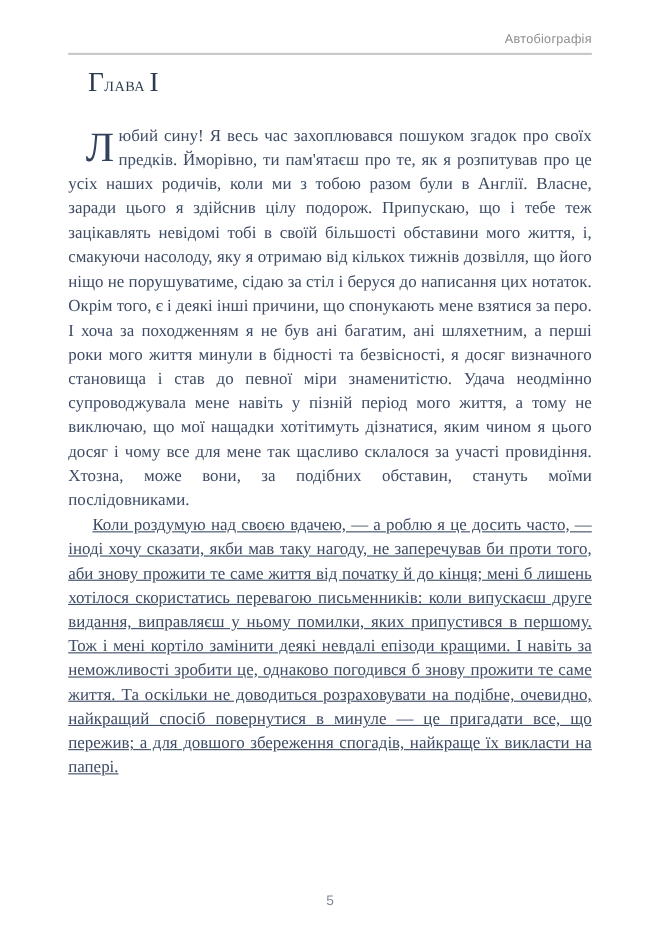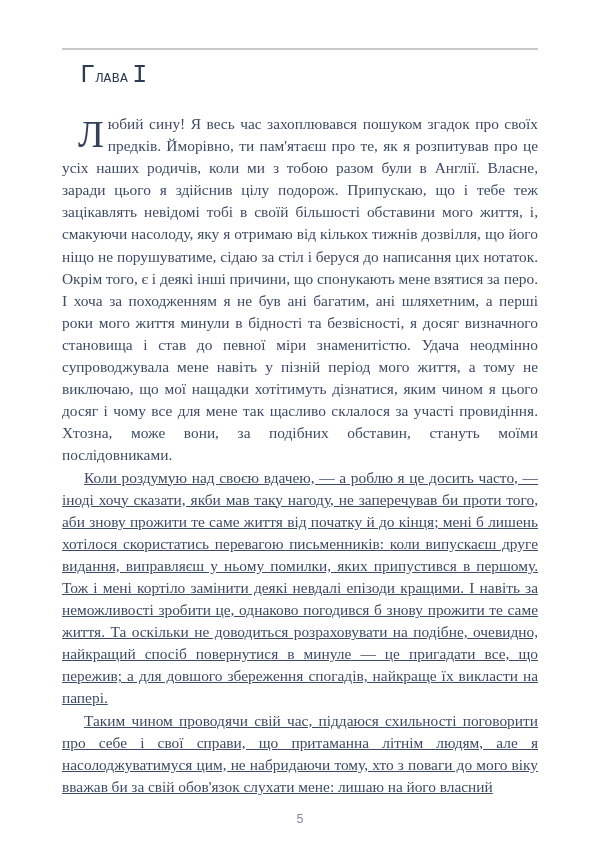--- a/index.html
+++ b/index.html
@@ -48,21 +48,21 @@
     width: 476px;
     height: 1.5px;
     background: #c9c9cc;
   }
 
   
   .chapter-title {
     position: absolute;
     left: 80px;
     top: 63px;
-    font-family: Liberation Mono, monospace;
+    font-family: Liberation Serif, serif;
     font-size: 19px;
     line-height: 26px;
     color: #2c3a52;
     font-variant: small-caps;
     letter-spacing: 0.4px;
     white-space: nowrap;
   }
   .chapter-title .cap {
     font-size: 25px;
     line-height: 26px;
@@ -120,34 +120,36 @@
     font-family: "Liberation Sans", "DejaVu Sans", sans-serif;
     font-size: 12.5px;
     color: #7f8a9c;
   }
 </style>
 </head>
 <body>
 
 <div class="page">
 
+  <div class="running-head">
+    <span class="running-head-text">Автобіографія</span>
+  </div>
 
   <div class="head-rule"></div>
 
   <div class="chapter-title">
     <span class="cap">Г</span><span class="word">лава</span><span class="numeral">I</span>
   </div>
 
   <div class="textblock">
 
     <p class="para para-first">
       <span class="dropcap">Л</span><span>юбий сину! Я весь час захоплювався пошуком згадок про своїх предків. Йморівно, ти пам'ятаєш про те, як я розпитував про це усіх наших родичів, коли ми з тобою разом були в Англії. Власне, заради цього я здійснив цілу подорож. Припускаю, що і тебе теж зацікавлять невідомі тобі в своїй більшості обставини мого життя, і, смакуючи насолоду, яку я отримаю від кількох тижнів дозвілля, що його ніщо не порушуватиме, сідаю за стіл і беруся до написання цих нотаток. Окрім того, є і деякі інші причини, що спонукають мене взятися за перо. І хоча за походженням я не був ані багатим, ані шляхетним, а перші роки мого життя минули в бідності та безвісності, я досяг визначного становища і став до певної міри знаменитістю. Удача неодмінно супроводжувала мене навіть у пізній період мого життя, а тому не виключаю, що мої нащадки хотітимуть дізнатися, яким чином я цього досяг і чому все для мене так щасливо склалося за участі провидіння. Хтозна, може вони, за подібних обставин, стануть моїми послідовниками.</span>
     </p>
 
     <p class="para">Коли роздумую над своєю вдачею, — а роблю я це досить часто, — іноді хочу сказати, якби мав таку нагоду, не заперечував би проти того, аби знову прожити те саме життя від початку й до кінця; мені б лишень хотілося скористатись перевагою письменників: коли випускаєш друге видання, виправляєш у ньому помилки, яких припустився в першому. Тож і мені кортіло замінити деякі невдалі епізоди кращими. І навіть за неможливості зробити це, однаково погодився б знову прожити те саме життя. Та оскільки не доводиться розраховувати на подібне, очевидно, найкращий спосіб повернутися в минуле — це пригадати все, що пережив; а для довшого збереження спогадів, найкраще їх викласти на папері.</p>
 
-    <p class="para">Таким чином проводячи свій час, піддаюся схильності поговорити про себе і свої справи, що притаманна літнім людям, але я насолоджуватимуся цим, не набридаючи тому, хто з поваги до мого віку вважав би за свій обов'язок слухати мене: лишаю на його власний</p>
 
   </div>
 
   <div class="folio">5</div>
 
 </div>
 
 </body></html>

